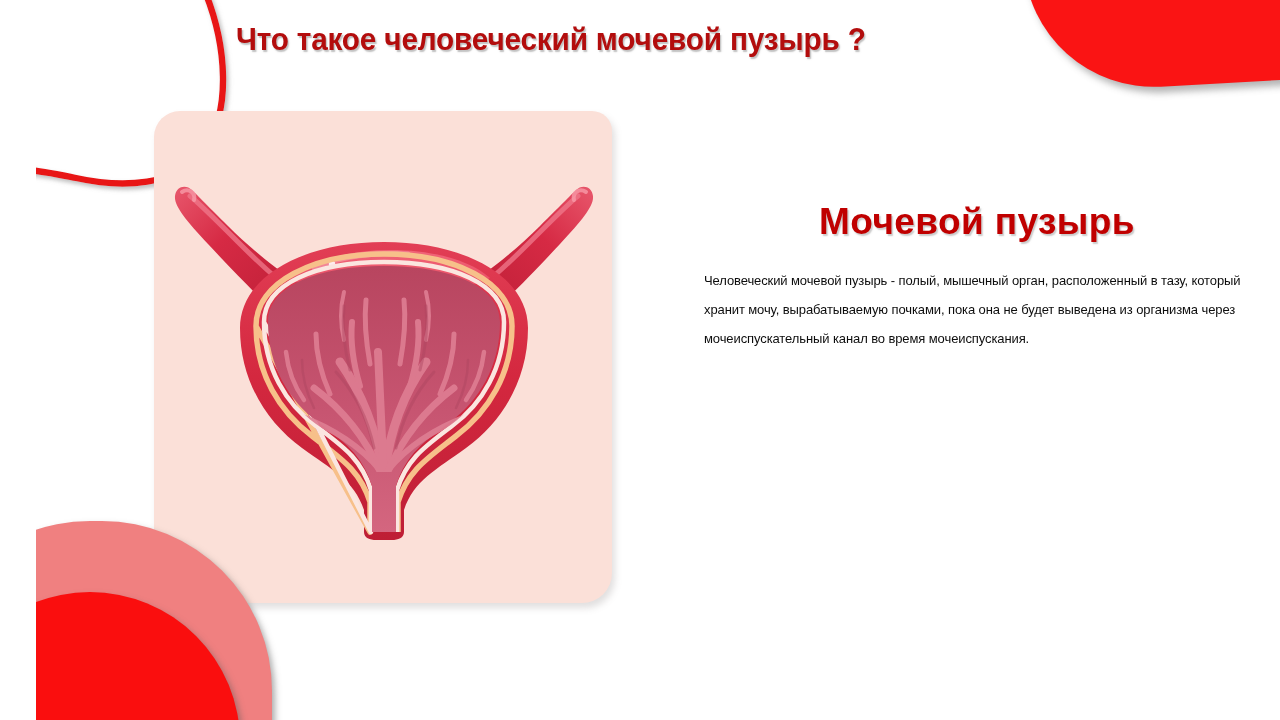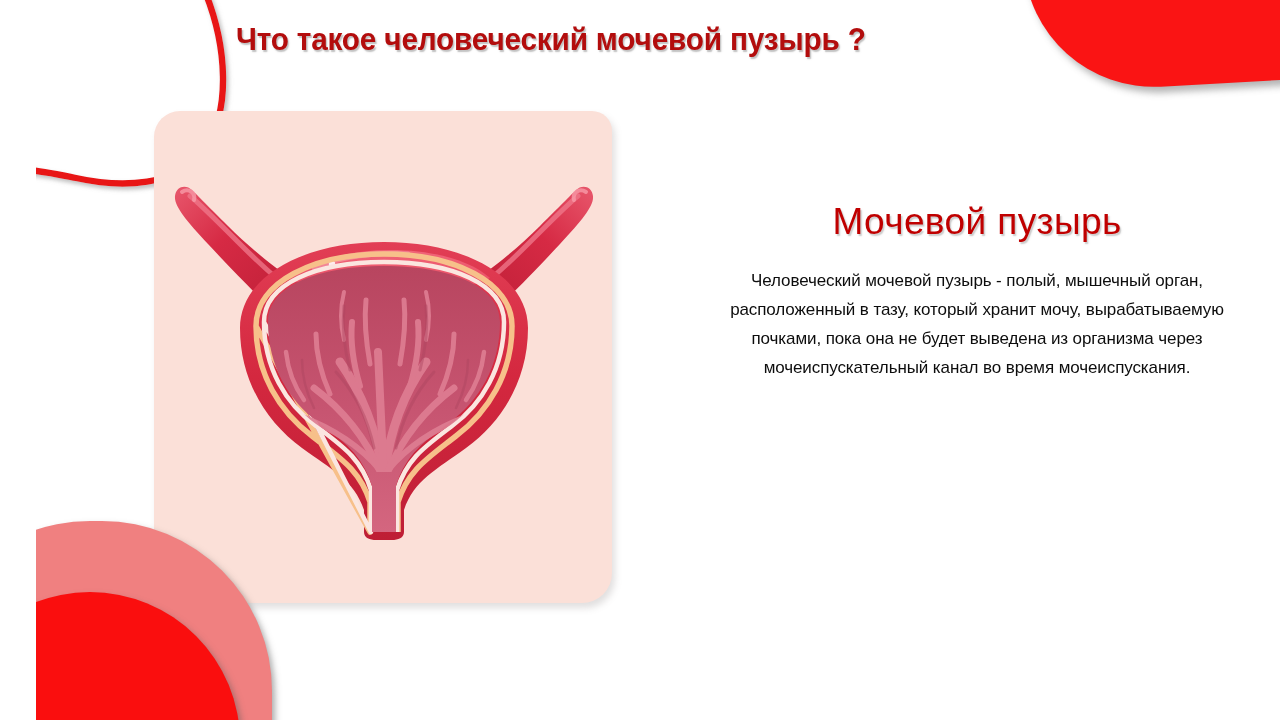--- a/index.html
+++ b/index.html
@@ -111,29 +111,29 @@
   .heading {
     position: absolute;
     left: 668px;
     top: 201px;
     width: 546px;
     text-align: center;
     font-size: 37px;
     color: #C00000;
     text-shadow: 1.5px 2px 1.5px rgba(150,150,150,0.5);
     letter-spacing: 0.4px;
+    font-weight: bold;
   }
 
   .body-text {
     position: absolute;
     left: 668px;
     top: 266px;
     width: 546px;
-    text-align: center;
-    font-size: 17px;
+    font-size: 13px;
     line-height: 29px;
     color: #0d0d0d;
     letter-spacing: -0.1px;
   }
 </style>
 </head>
 <body>
 
 <div id="slide">
 

